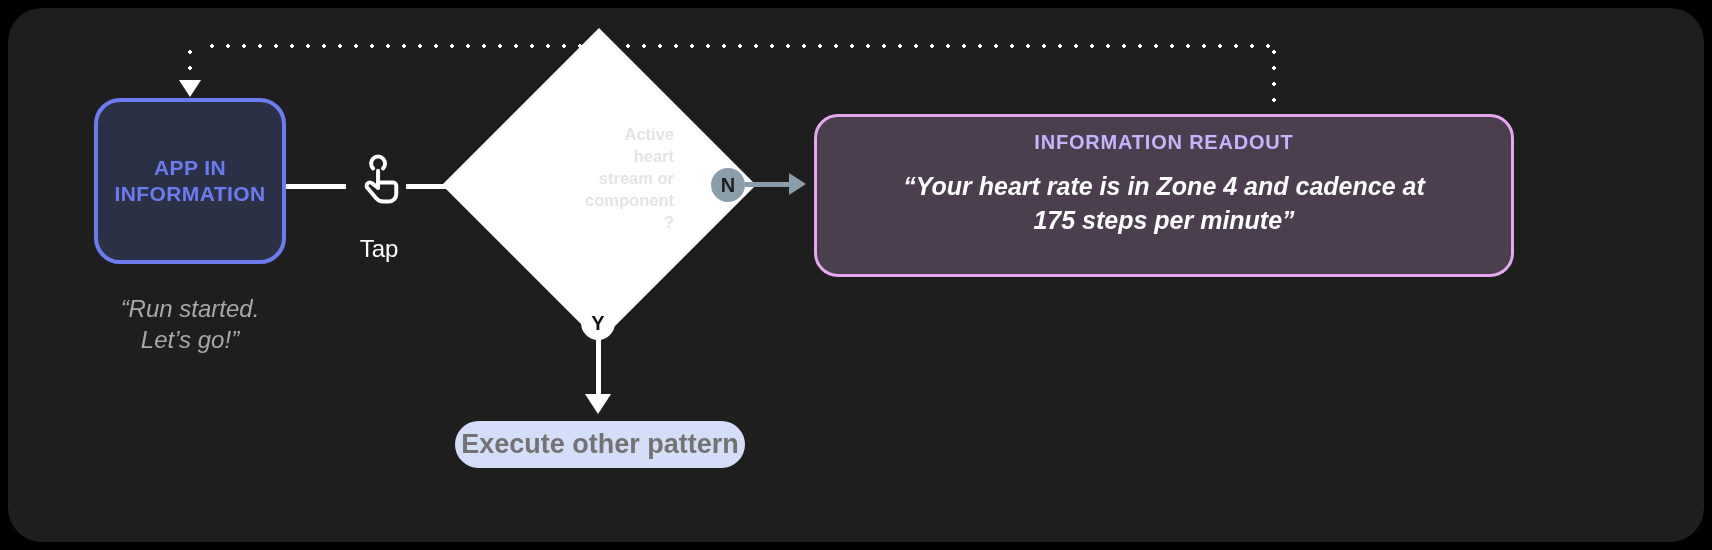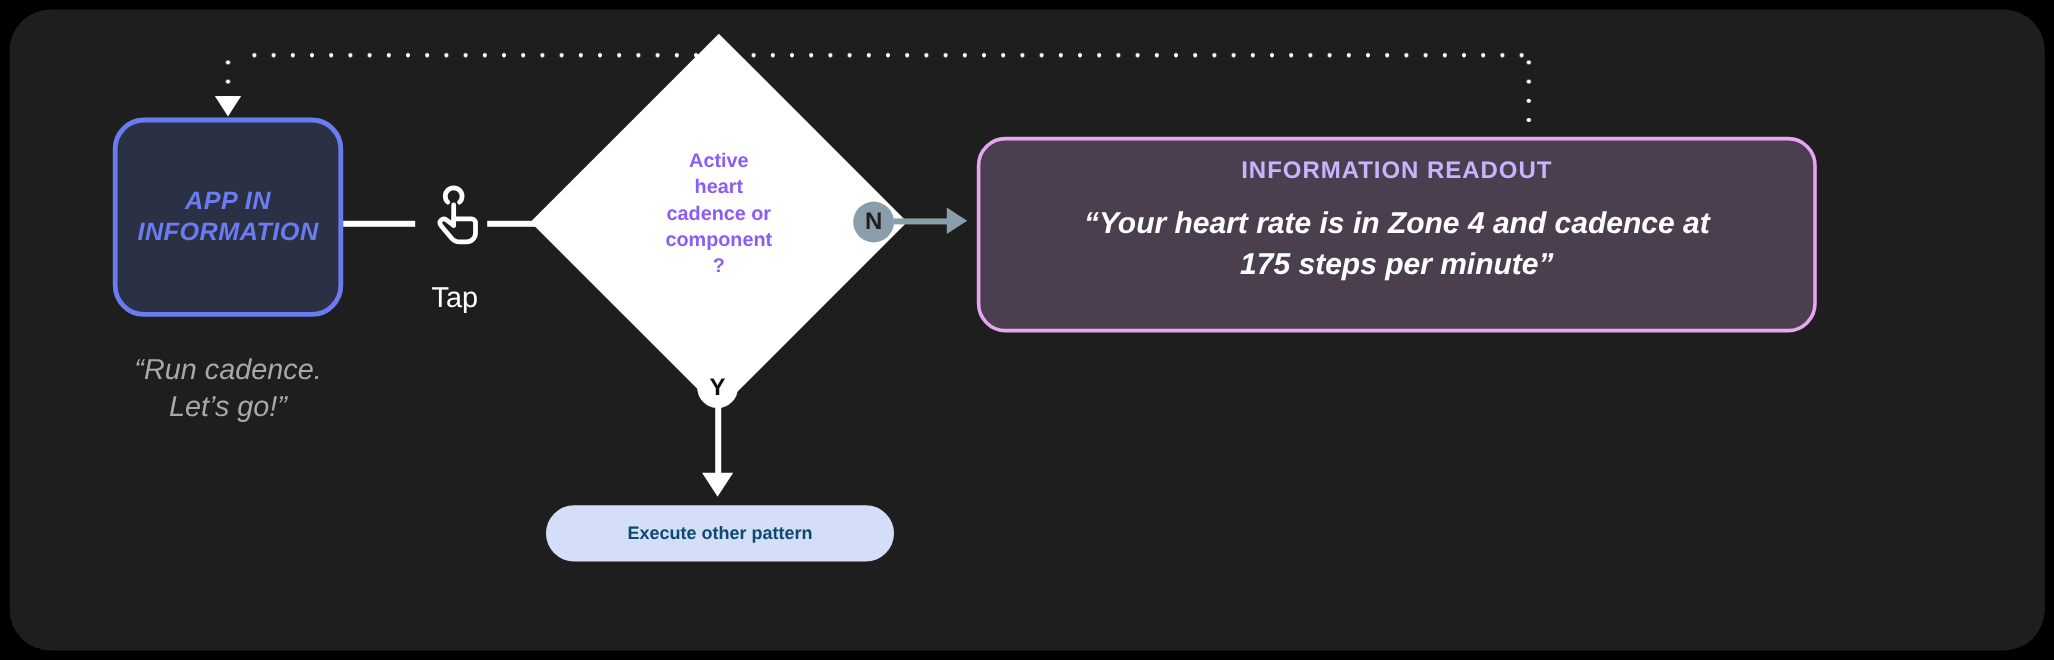--- a/index.html
+++ b/index.html
@@ -31,21 +31,20 @@
     top: 90px;
     width: 192px;
     height: 166px;
     box-sizing: border-box;
     background: #2b3145;
     border: 4px solid #6b7cf0;
     border-radius: 26px;
     display: flex;
     align-items: center;
     justify-content: center;
-    font-style: italic;
   }
   #app-node .label {
     color: #6b7cf0;
     font-size: 21px;
     font-weight: bold;
     line-height: 1.25;
     text-align: center;
     letter-spacing: 0.4px;
   }
   #app-caption {
@@ -93,22 +92,22 @@
     position: absolute;
     left: 0; top: 0;
     width: 222px; height: 222px;
     background: #ffffff;
     transform: rotate(45deg);
   }
   #diamond-text {
     position: absolute;
     left: 36px; top: 50px;
     width: 150px;
-    text-align: center;
-    color: #8b5cf6;
+    text-align: right;
+    color: #e5e5e5;
     font-size: 16.5px;
     font-weight: bold;
     line-height: 1.33;
   }
 
   
   #n-badge {
     left: 703px;
     top: 160px;
     width: 34px; height: 34px;
@@ -158,22 +157,22 @@
   #exec-pill {
     left: 447px;
     top: 413px;
     width: 290px;
     height: 47px;
     background: #d5def8;
     border-radius: 24px;
     display: flex;
     align-items: center;
     justify-content: center;
-    color: #0c4a6e;
-    font-size: 15px;
+    color: #737373;
+    font-size: 27px;
     font-weight: bold;
   }
 
   
   #readout {
     left: 806px;
     top: 106px;
     width: 700px;
     height: 163px;
     box-sizing: border-box;
@@ -249,21 +248,21 @@
   <div class="abs" id="dot-left"></div>
   <div class="abs" id="arrowhead-loop"></div>
 
   <div class="abs" id="app-node">
     <div class="label">
       <span>APP IN</span><br>
       <span>INFORMATION</span>
     </div>
   </div>
   <div class="abs" id="app-caption">
-    <span>“Run cadence.</span><br>
+    <span>“Run started.</span><br>
     <span>Let’s go!”</span>
   </div>
 
   <div class="abs hline" id="seg-app-tap"></div>
 
   <div class="abs" id="tap-group">
     <svg width="56" height="56" viewBox="0 0 24 24" fill="none" stroke="#ffffff" stroke-width="1.7" stroke-linecap="round" stroke-linejoin="round">
       <path d="M9.5 6.2a3 3 0 1 1 4.2 0"></path>
       <path d="M11.6 7.2v7.3"></path>
       <path d="M11.6 14.5 9.1 12.6a1.4 1.4 0 0 0-2 2l3.6 4.3a4 4 0 0 0 3.1 1.5h2.4a3.2 3.2 0 0 0 3.2-3.2v-3.6a1.4 1.4 0 0 0-1.4-1.4h-6.4"></path>
@@ -272,21 +271,21 @@
   <div class="abs" id="tap-label">Tap</div>
 
   <div class="abs hline" id="seg-tap-diamond"></div>
   <div class="abs" id="arrowhead-diamond"></div>
 
   <div class="abs" id="diamond-wrap">
     <div id="diamond-shape"></div>
     <div id="diamond-text">
       <span>Active</span><br>
       <span>heart</span><br>
-      <span>cadence or</span><br>
+      <span>stream or</span><br>
       <span>component</span><br>
       <span>?</span>
     </div>
   </div>
 
   <div class="abs" id="n-badge">N</div>
   <div class="abs" id="seg-n"></div>
   <div class="abs" id="arrowhead-n"></div>
 
   <div class="abs" id="seg-y-top"></div>

